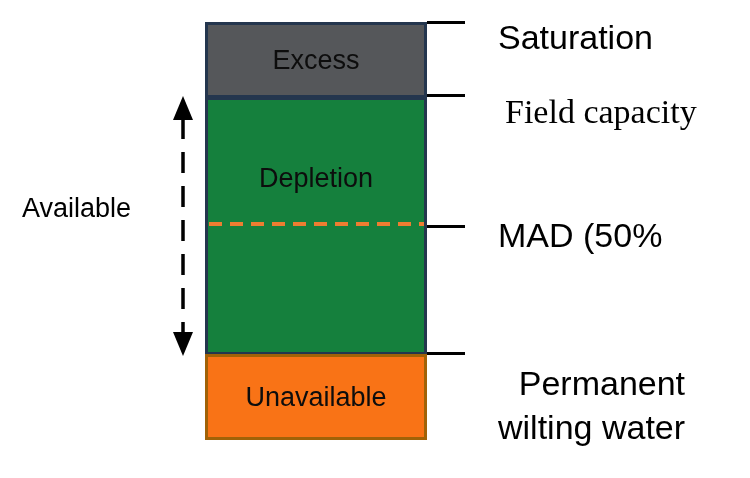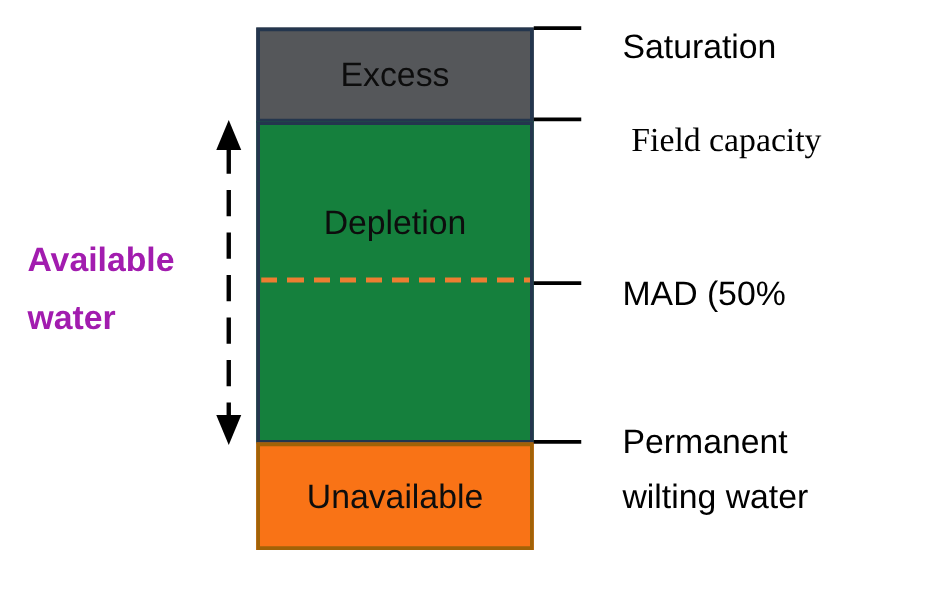--- a/index.html
+++ b/index.html
@@ -72,38 +72,37 @@
   }
   .tick-saturation { top: 21px; }
   .tick-field-capacity { top: 94px; }
   .tick-mad { top: 225px; }
   .tick-pwp { top: 352px; }
   
   .right-label {
     position: absolute;
     left: 498px;
     color: #000000;
-    font-size: 27px;
+    font-size: 34px;
     line-height: 44px;
     white-space: nowrap;
   }
   .label-saturation { top: 15px; }
   .label-field-capacity { top: 90px; left: 505px; font-family: Liberation Serif, serif; }
   .label-mad { top: 213px; font-weight: normal; }
-  .label-pwp { top: 331px; }
+  .label-pwp { top: 361px; text-align: right; }
   
   .left-label {
     position: absolute;
     left: 22px;
     top: 185px;
-    color: #a21caf;
+    color: #000000;
     font-size: 27px;
     line-height: 46px;
     white-space: nowrap;
-    font-weight: bold;
   }
   
   .awc-arrow {
     position: absolute;
     left: 169px;
     top: 96px;
     width: 28px;
     height: 260px;
   }
 </style>
@@ -143,21 +142,20 @@
     <div>MAD (50%</div>
   </div>
 
   <div class="right-label label-pwp">
     <div>Permanent</div>
     <div>wilting water</div>
   </div>
 
   <div class="left-label">
     <div>Available</div>
-    <div>water</div>
   </div>
 
   <svg class="awc-arrow" viewBox="0 0 28 260" xmlns="http://www.w3.org/2000/svg">
     <line x1="14" y1="22" x2="14" y2="238" stroke="#000000" stroke-width="3.5" stroke-dasharray="21 13"></line>
     <polygon points="14,0 4,24 24,24" fill="#000000"></polygon>
     <polygon points="14,260 4,236 24,236" fill="#000000"></polygon>
   </svg>
 
 </div>
 

